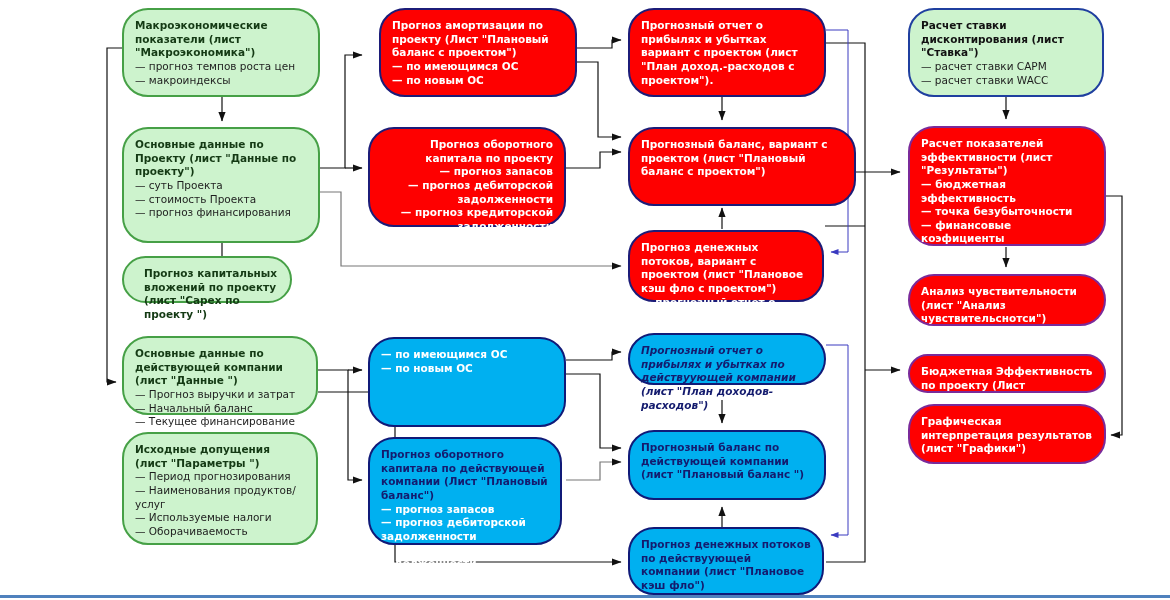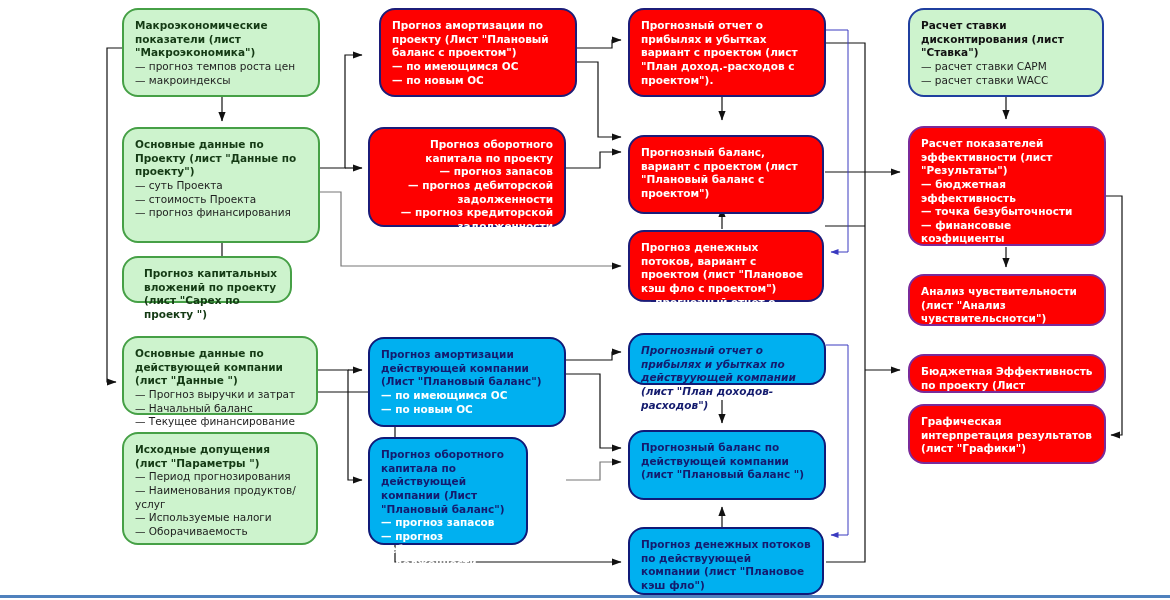--- a/index.html
+++ b/index.html
@@ -1,18 +1,18 @@
 <!DOCTYPE html>
 <html><head>
 <meta charset="utf-8">
 <style>
   html,body{margin:0;padding:0;background:#fff;}
   #canvas{position:relative;width:1170px;height:600px;background:#fff;overflow:hidden;
           font-family:"DejaVu Sans","Liberation Sans",sans-serif;}
-  .box{position:absolute;box-sizing:border-box;border-radius:16px;padding:9px 11px 6px 11px;
+  .box{position:absolute;box-sizing:border-box;border-radius:26px;padding:9px 11px 6px 11px;
        font-size:10.5px;line-height:1.3;}
   .green{background:#cdf3cd;border:2px solid #46a046;color:#143a14;}
   .green .bt{font-weight:bold;color:#143a14;}
   .green .bi{color:#1d1d1d;font-weight:normal;}
   .greennb{background:#cdf3cd;border:2.5px solid #1f3f9f;color:#111;}
   .greennb .bt{font-weight:bold;color:#121212;}
   .greennb .bi{color:#1d1d1d;}
   .red{background:#fe0000;border:2.5px solid #1c1c78;color:#fff;font-weight:bold;}
   .red .bt{color:#fff;}
   .red .bi{color:#fff;}
@@ -114,37 +114,36 @@
 
   <div class="box red" style="left:368px;top:127px;width:198px;height:100px;text-align:right;">
     <div class="bt">Прогноз оборотного капитала по проекту</div>
     <div class="bi">— прогноз запасов</div>
     <div class="bi">— прогноз дебиторской задолженности</div>
     <div class="bi">— прогноз кредиторской задолженности</div>
     <div class="bi">— прогноз НДС</div>
   </div>
 
   <div class="box blue" style="left:368px;top:337px;width:198px;height:90px;">
-    <div class="bt">Прогноз амортизации  действующей компании  (Лист "Плановый баланс")</div>
     <div class="bi">— по имеющимся ОС</div>
     <div class="bi">— по новым ОС</div>
   </div>
 
-  <div class="box blue" style="left:368px;top:437px;width:160px;height:108px;">
+  <div class="box blue" style="left:368px;top:437px;width:194px;height:108px;">
     <div class="bt">Прогноз оборотного капитала по действующей компании  (Лист "Плановый баланс")</div>
     <div class="bi">— прогноз запасов</div>
     <div class="bi">— прогноз дебиторской задолженности</div>
     <div class="bi">— прогноз кредиторской задолженности</div>
   </div>
 
   <div class="box red" style="left:628px;top:8px;width:198px;height:89px;">
     <div class="bt">Прогнозный отчет о прибылях и убытках вариант с проектом (лист "План  доход.-расходов с проектом").</div>
   </div>
 
-  <div class="box red" style="left:628px;top:127px;width:196px;height:79px;margin-top:8px;">
+  <div class="box red" style="left:628px;top:127px;width:228px;height:79px;">
     <div class="bt">Прогнозный баланс, вариант с проектом (лист "Плановый баланс с проектом")</div>
   </div>
 
   <div class="box red" style="left:628px;top:230px;width:196px;height:72px;">
     <div class="bt">Прогноз денежных потоков, вариант с проектом (лист "Плановое кэш фло с проектом")</div>
     <div class="bi">— прогнозный отчет о движении</div>
   </div>
 
   <div class="box blue" style="left:628px;top:333px;width:198px;height:52px;font-style:italic;">
     <div class="bt">Прогнозный отчет о прибылях и убытках по действуующей компании (лист  "План доходов-расходов")</div>

